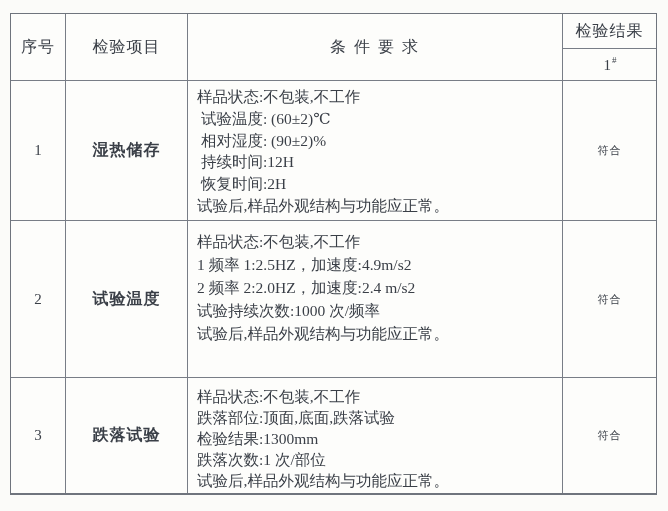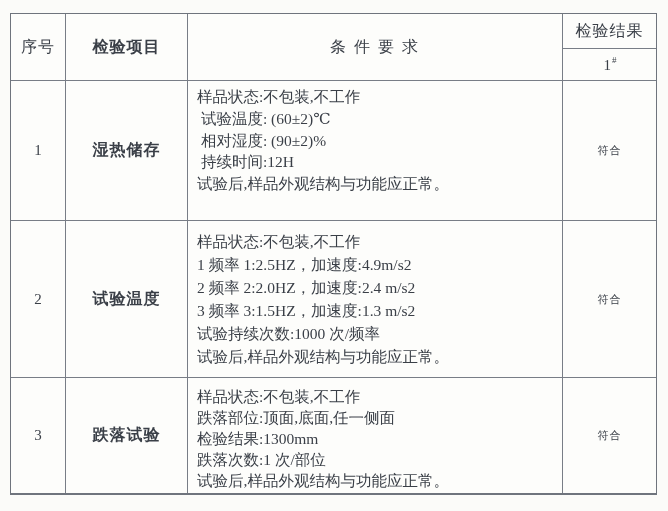--- a/index.html
+++ b/index.html
@@ -53,21 +53,21 @@
   .cond .line {
     white-space: pre-wrap;
     line-height: 21.8px;
   }
   .cond-r2 { padding-top: 9px; }
   .cond-r2 .line { line-height: 23px; }
   .cond-r3 { padding-top: 8px; }
   .cond-r3 .line { line-height: 21px; }
   
   .h-serial { grid-column: 1; grid-row: 1 / 3; }
-  .h-item   { grid-column: 2; grid-row: 1 / 3; font-weight: bold; }
+  .h-item   { grid-column: 2; grid-row: 1 / 3; }
   .h-cond   { grid-column: 3; grid-row: 1 / 3; }
   .h-result { grid-column: 4; grid-row: 1; }
   .h-result-sub { grid-column: 4; grid-row: 2; }
   .r1 { grid-row: 3; }
   .r2 { grid-row: 4; }
   .r3 { grid-row: 5; }
   .c1 { grid-column: 1; }
   .c2 { grid-column: 2; font-weight: bold; }
   .c3 { grid-column: 3; }
   .c4 { grid-column: 4; }
@@ -98,53 +98,53 @@
       <span>1</span>
     </div>
     <div class="cell center item r1 c2">
       <span>湿热储存</span>
     </div>
     <div class="cell cond r1 c3">
       <div class="line">样品状态:不包装,不工作</div>
       <div class="line"> 试验温度: (60±2)℃</div>
       <div class="line"> 相对湿度: (90±2)%</div>
       <div class="line"> 持续时间:12H</div>
+      <div class="line"> 恢复时间:2H</div>
       <div class="line">试验后,样品外观结构与功能应正常。</div>
     </div>
     <div class="cell center result r1 c4 last-col">
       <span>符合</span>
     </div>
 
     <div class="cell center serial r2 c1">
       <span>2</span>
     </div>
     <div class="cell center item r2 c2">
       <span>试验温度</span>
     </div>
     <div class="cell cond cond-r2 r2 c3">
       <div class="line">样品状态:不包装,不工作</div>
       <div class="line">1 频率 1:2.5HZ，加速度:4.9m/s2</div>
       <div class="line">2 频率 2:2.0HZ，加速度:2.4 m/s2</div>
-      <div class="line">3 频率 3:1.5HZ，加速度:1.3 m/s2</div>
       <div class="line">试验持续次数:1000 次/频率</div>
       <div class="line">试验后,样品外观结构与功能应正常。</div>
     </div>
     <div class="cell center result r2 c4 last-col">
       <span>符合</span>
     </div>
 
     <div class="cell center serial r3 c1 last-row">
       <span>3</span>
     </div>
     <div class="cell center item r3 c2 last-row">
       <span>跌落试验</span>
     </div>
     <div class="cell cond cond-r3 r3 c3 last-row">
       <div class="line">样品状态:不包装,不工作</div>
-      <div class="line">跌落部位:顶面,底面,任一侧面</div>
+      <div class="line">跌落部位:顶面,底面,跌落试验</div>
       <div class="line">检验结果:1300mm</div>
       <div class="line">跌落次数:1 次/部位</div>
       <div class="line">试验后,样品外观结构与功能应正常。</div>
     </div>
     <div class="cell center result r3 c4 last-col last-row">
       <span>符合</span>
     </div>
 
   </div>
 </div>

